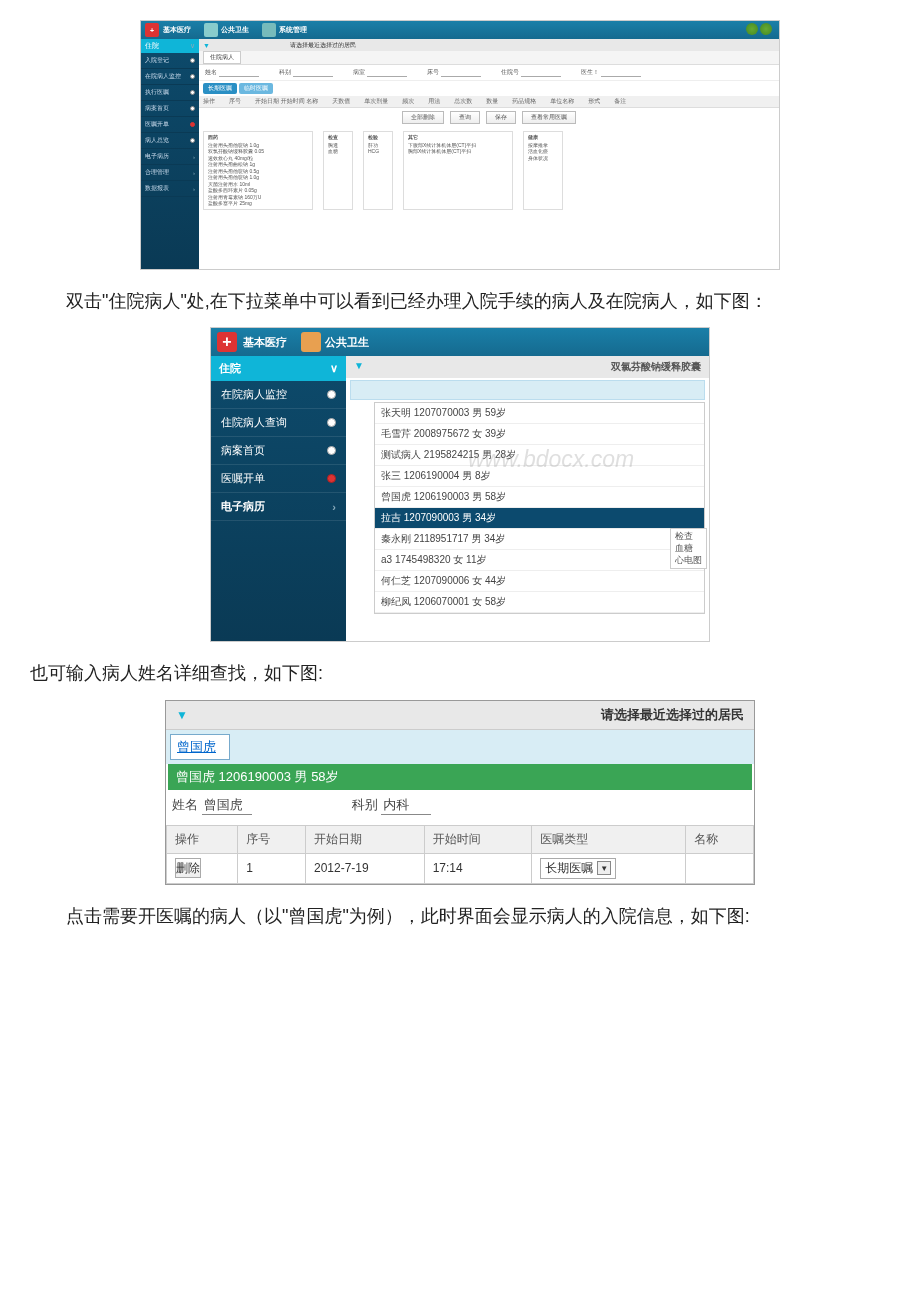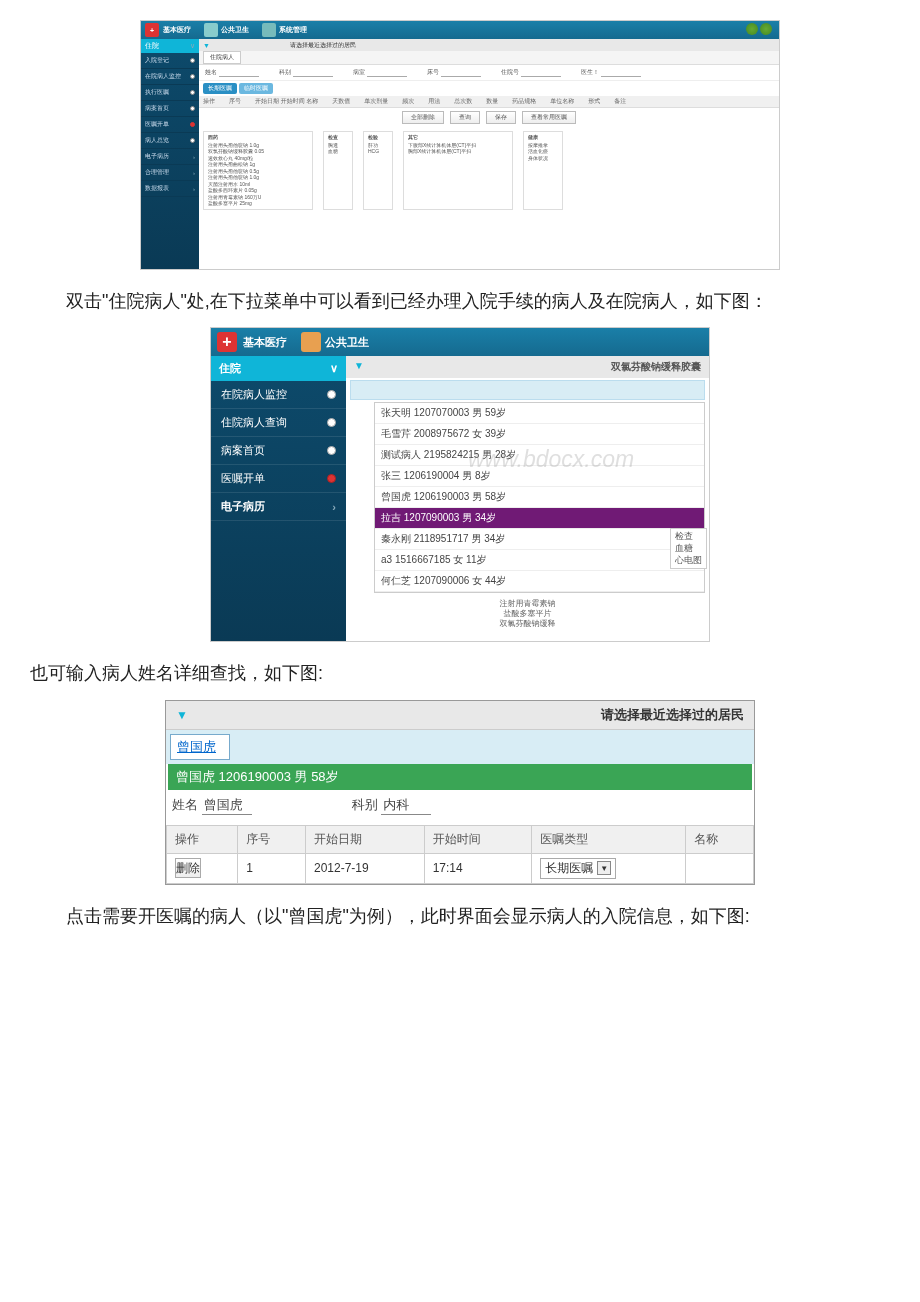--- a/index.html
+++ b/index.html
@@ -56,21 +56,21 @@
   .s2-dot.red { background: #d33; border-color: #a22; }
   .s2-side-item.sub { font-weight: bold; }
   .s2-side-item .arr { color: #8ab; }
   .s2-main { flex: 1; background: #fff; position: relative; }
   .s2-bar { background: #e8e8e8; padding: 4px 8px; display: flex; justify-content: space-between; }
   .s2-tri { color: #0fb5d8; font-size: 10px; }
   .s2-hint { font-size: 10px; color: #555; font-weight: bold; }
   .s2-inputrow { background: #d8edf5; height: 20px; border: 1px solid #bde; margin: 2px 4px; }
   .s2-drop { margin: 0 4px 4px 28px; border: 1px solid #ccc; }
   .s2-drop-item { padding: 3px 6px; border-bottom: 1px solid #eee; color: #444; font-size: 10px; background: #fff; }
-  .s2-drop-item.sel { background: #701a75; color: #fff; }
+  .s2-drop-item.sel { background: #0c4a6e; color: #fff; }
   .s2-wm { position: absolute; top: 90px; left: 122px; font-size: 23px; color: rgba(150,150,150,0.3); font-style: italic; pointer-events: none; }
   .s2-rbox { position: absolute; right: 2px; top: 172px; border: 1px solid #ccc; background: #fff; padding: 2px 4px; font-size: 9px; color: #555; line-height: 1.3; }
   .s2-bot { font-size: 8px; color: #666; padding: 2px; text-align: center; line-height: 1.2; }
   
   
   .shot3 { width: 590px; margin: 10px auto 15px; border: 1px solid #999; font-size: 13px; }
   .s3-bar { background: #e8e8e8; padding: 5px 10px; display: flex; justify-content: space-between; align-items: center; border-bottom: 1px solid #ccc; }
   .s3-tri { color: #0fb5d8; font-size: 12px; }
   .s3-hint { font-weight: bold; color: #333; }
   .s3-inwrap { background: #d8edf5; padding: 2px; }
@@ -287,33 +287,29 @@
       </div>
       <div class="s2-inputrow"></div>
       <div class="s2-drop">
         <div class="s2-drop-item">张天明 1207070003 男 59岁</div>
         <div class="s2-drop-item">毛雪芹 2008975672 女 39岁</div>
         <div class="s2-drop-item">测试病人 2195824215 男 28岁</div>
         <div class="s2-drop-item">张三 1206190004 男 8岁</div>
         <div class="s2-drop-item">曾国虎 1206190003 男 58岁</div>
         <div class="s2-drop-item sel">拉吉 1207090003 男 34岁</div>
         <div class="s2-drop-item">秦永刚 2118951717 男 34岁</div>
-        <div class="s2-drop-item">a3 1516667185 女 11岁</div>
+        <div class="s2-drop-item">a3 1745498320 女 11岁</div>
         <div class="s2-drop-item">何仁芝 1207090006 女 44岁</div>
+        <div class="s2-drop-item">柳纪凤 1206070001 女 58岁</div>
       </div>
       <div class="s2-wm">www.bdocx.com</div>
       <div class="s2-rbox">
         <div>检查</div>
         <div>血糖</div>
         <div>心电图</div>
-      </div>
-      <div class="s2-bot">
-        <div>注射用青霉素钠</div>
-        <div>盐酸多塞平片</div>
-        <div>双氯芬酸钠缓释</div>
       </div>
     </div>
   </div>
 </div>
 
 <p class="paratext" style="text-indent:0">也可输入病人姓名详细查找，如下图:</p>
 
 <div class="shot3">
   <div class="s3-bar">
     <span class="s3-tri">▼</span>

